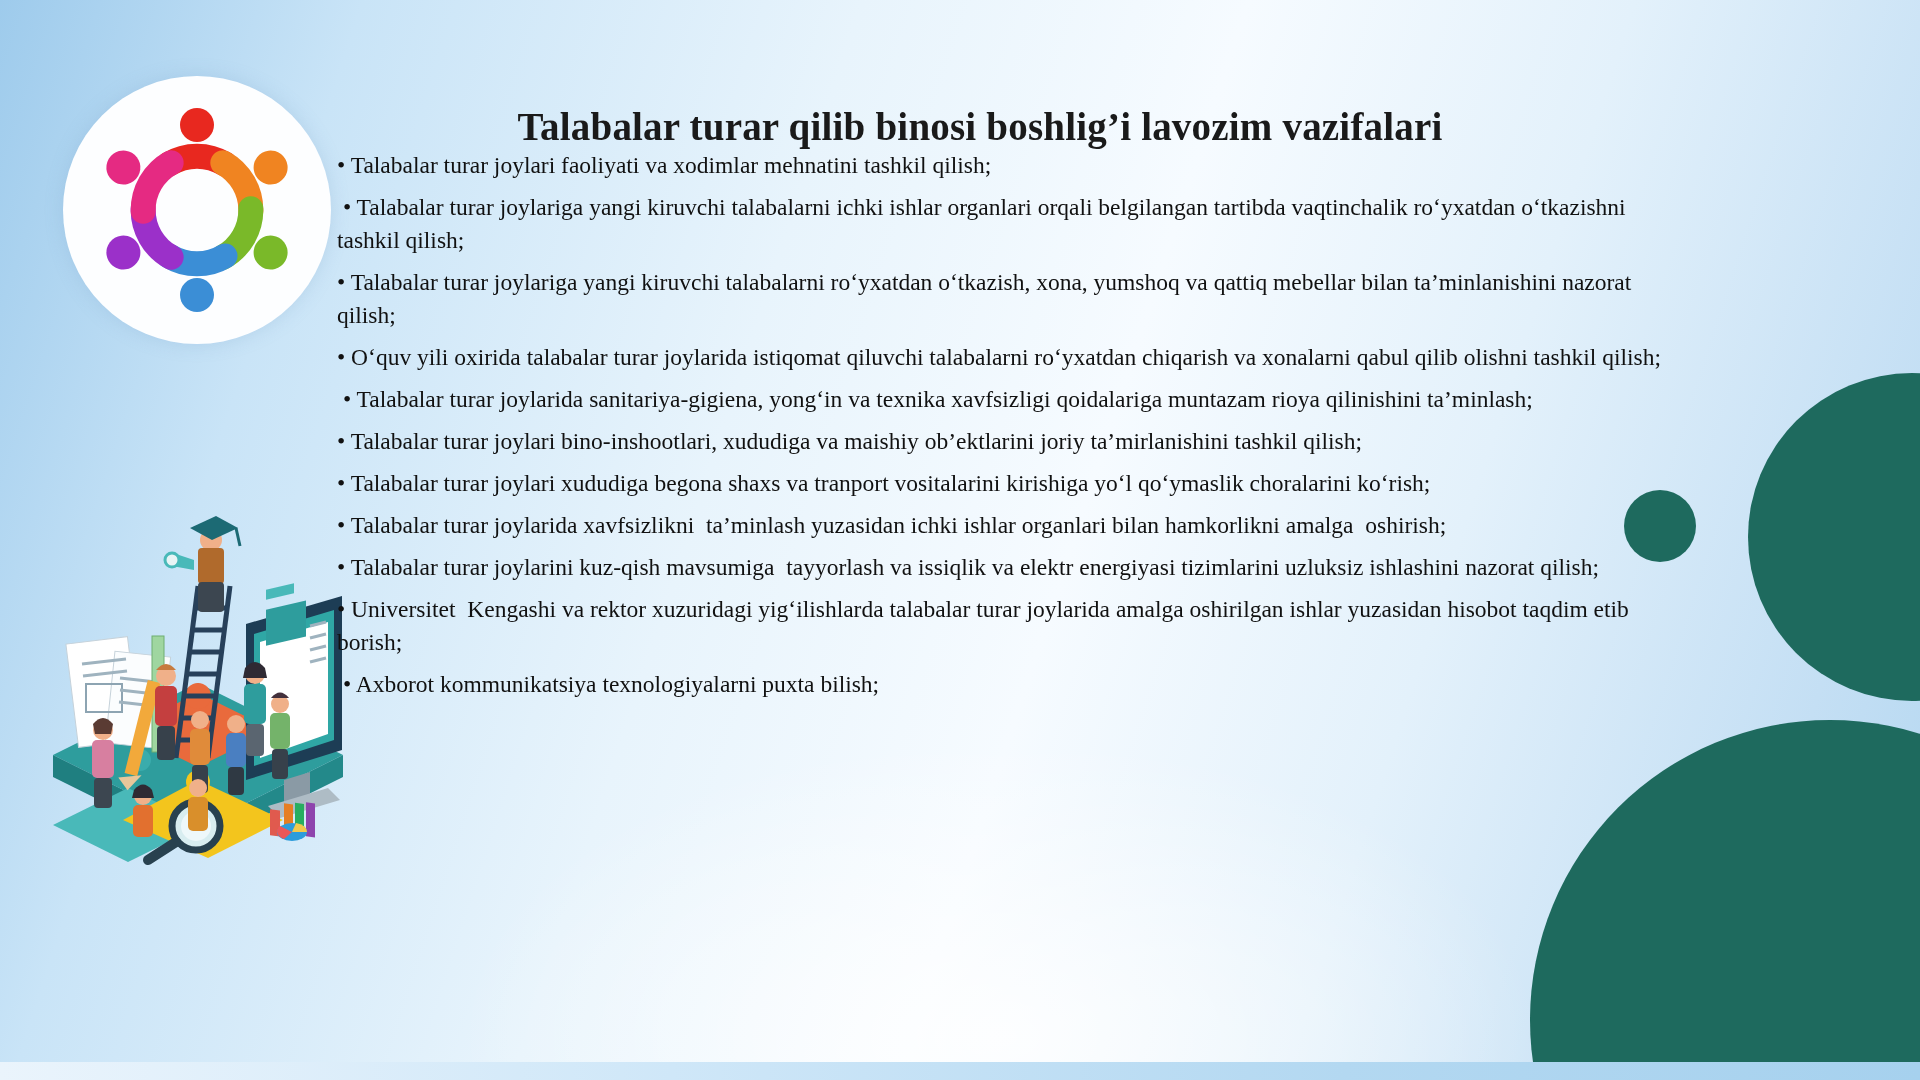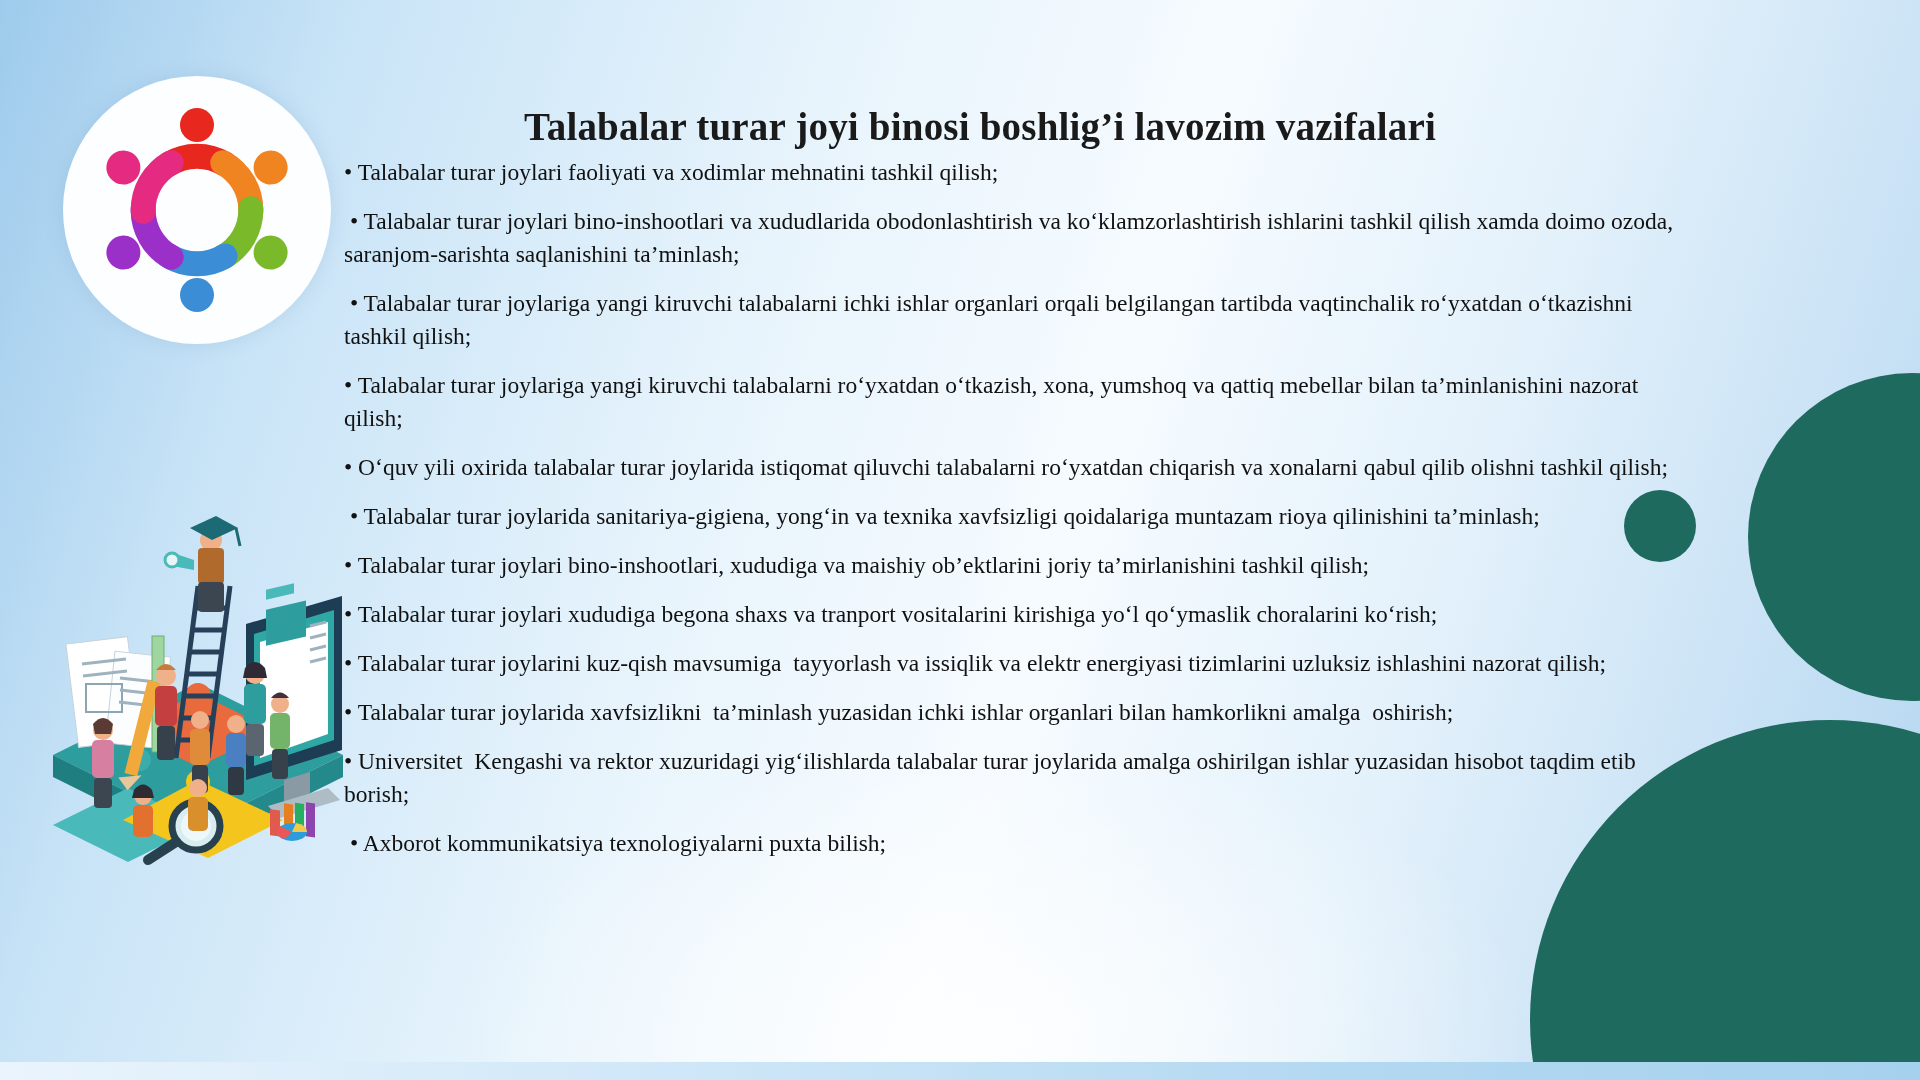--- a/index.html
+++ b/index.html
@@ -30,21 +30,21 @@
   }
   .illustration{position:absolute;left:48px;top:428px;width:305px;height:445px;z-index:2;}
   .title{
     position:absolute;left:340px;top:78px;width:1280px;z-index:4;
     text-align:center;font-size:39px;font-weight:bold;color:#1a1a1a;letter-spacing:.2px;
   }
   .content{
     position:absolute;left:328px;top:140px;width:1372px;z-index:4;
     font-size:23.5px;line-height:33px;color:#111;
   }
-  .content p{margin:16px;white-space:pre-wrap;}
+  .content p{margin:9px;white-space:pre-wrap;}
   .know-label{font-weight:bold;}
 </style>
 </head>
 <body>
 
 <div class="slide">
   <div class="bg-glow"></div>
 
   <div class="teal-circle circle-mid"></div>
   <div class="teal-circle circle-small"></div>
@@ -212,31 +212,30 @@
         <rect x="222" y="350" width="10" height="26" fill="#e05a4e" transform="skewY(8)"></rect>
       </g>
       <g>
         <ellipse cx="244" cy="404" rx="15" ry="9" fill="#2d9cdb"></ellipse>
         <path d="M244 404 L259 404 A15 9 0 0 0 248 395 Z" fill="#f2c94c"></path>
         <path d="M244 404 L232 398 A15 9 0 0 0 236 411 Z" fill="#eb5757"></path>
       </g>
     </svg>
   </div>
 
-  <h1 class="title">Talabalar turar joyi binosi boshlig’i lavozim vazifalari</h1>
+  <h1 class="title">Talabalar turar qilib binosi boshlig’i lavozim vazifalari</h1>
 
   <div class="content">
     <div>
         <p>• Talabalar turar joylari faoliyati va xodimlar mehnatini tashkil qilish;</p>
-        <p> • Talabalar turar joylari bino-inshootlari va xududlarida obodonlashtirish va ko‘klamzorlashtirish ishlarini tashkil qilish xamda doimo ozoda, saranjom-sarishta saqlanishini ta’minlash;</p>
         <p> • Talabalar turar joylariga yangi kiruvchi talabalarni ichki ishlar organlari orqali belgilangan tartibda vaqtinchalik ro‘yxatdan o‘tkazishni tashkil qilish;</p>
         <p>• Talabalar turar joylariga yangi kiruvchi talabalarni ro‘yxatdan o‘tkazish, xona, yumshoq va qattiq mebellar bilan ta’minlanishini nazorat qilish;</p>
         <p>• O‘quv yili oxirida talabalar turar joylarida istiqomat qiluvchi talabalarni ro‘yxatdan chiqarish va xonalarni qabul qilib olishni tashkil qilish;</p>
         <p> • Talabalar turar joylarida sanitariya-gigiena, yong‘in va texnika xavfsizligi qoidalariga muntazam rioya qilinishini ta’minlash;</p>
         <p>• Talabalar turar joylari bino-inshootlari, xududiga va maishiy ob’ektlarini joriy ta’mirlanishini tashkil qilish;</p>
         <p>• Talabalar turar joylari xududiga begona shaxs va tranport vositalarini kirishiga yo‘l qo‘ymaslik choralarini ko‘rish;</p>
+        <p>• Talabalar turar joylarida xavfsizlikni  ta’minlash yuzasidan ichki ishlar organlari bilan hamkorlikni amalga  oshirish;</p>
         <p>• Talabalar turar joylarini kuz-qish mavsumiga  tayyorlash va issiqlik va elektr energiyasi tizimlarini uzluksiz ishlashini nazorat qilish;</p>
-        <p>• Talabalar turar joylarida xavfsizlikni  ta’minlash yuzasidan ichki ishlar organlari bilan hamkorlikni amalga  oshirish;</p>
         <p>• Universitet  Kengashi va rektor xuzuridagi yig‘ilishlarda talabalar turar joylarida amalga oshirilgan ishlar yuzasidan hisobot taqdim etib borish;</p>
         <p> • Axborot kommunikatsiya texnologiyalarni puxta bilish;</p>
       </div>
   </div>
 </div>
 
 </body></html>

